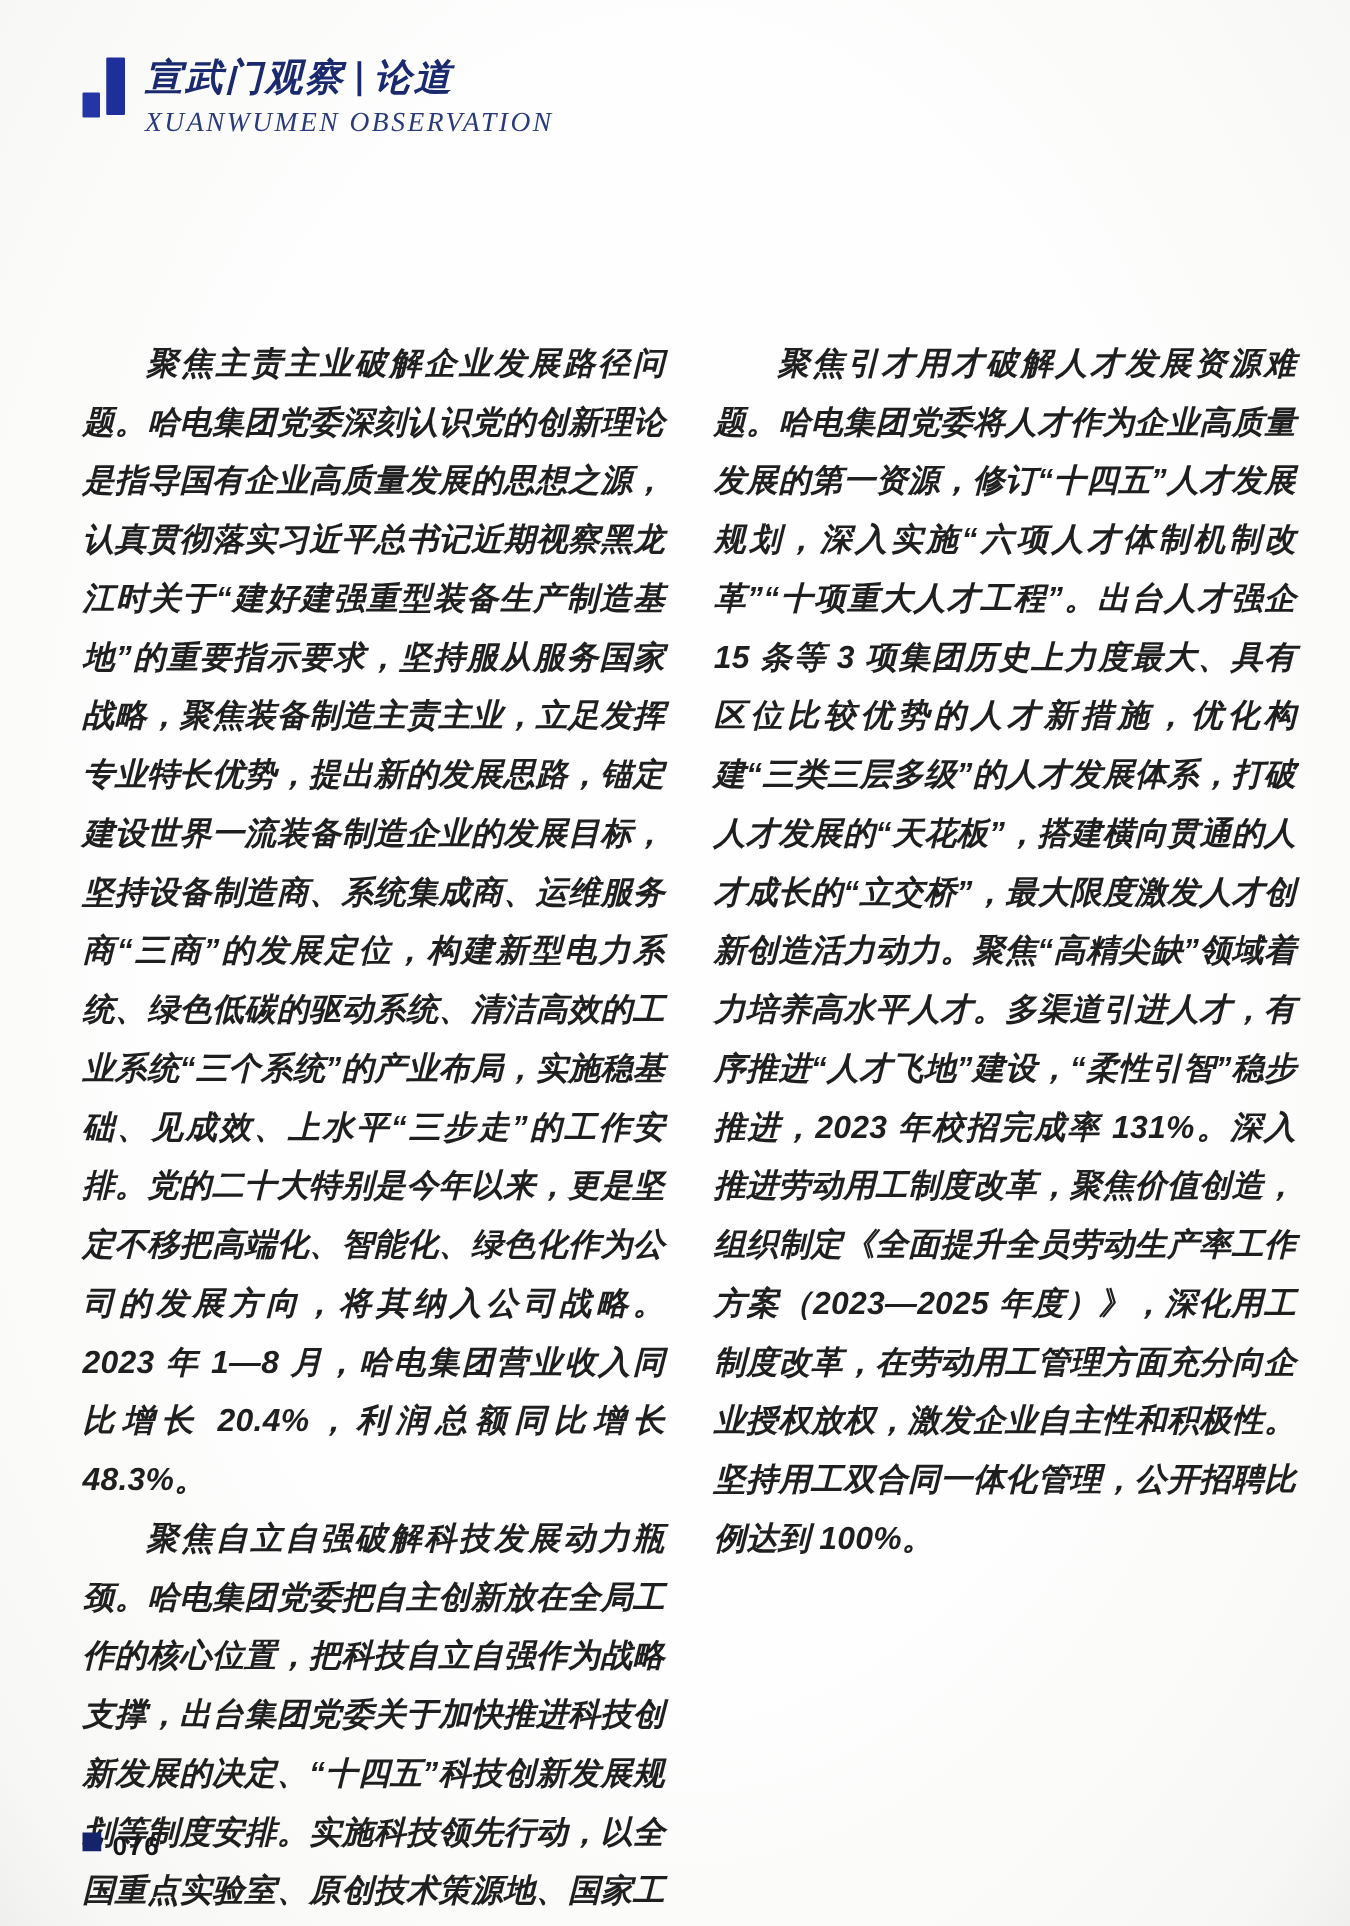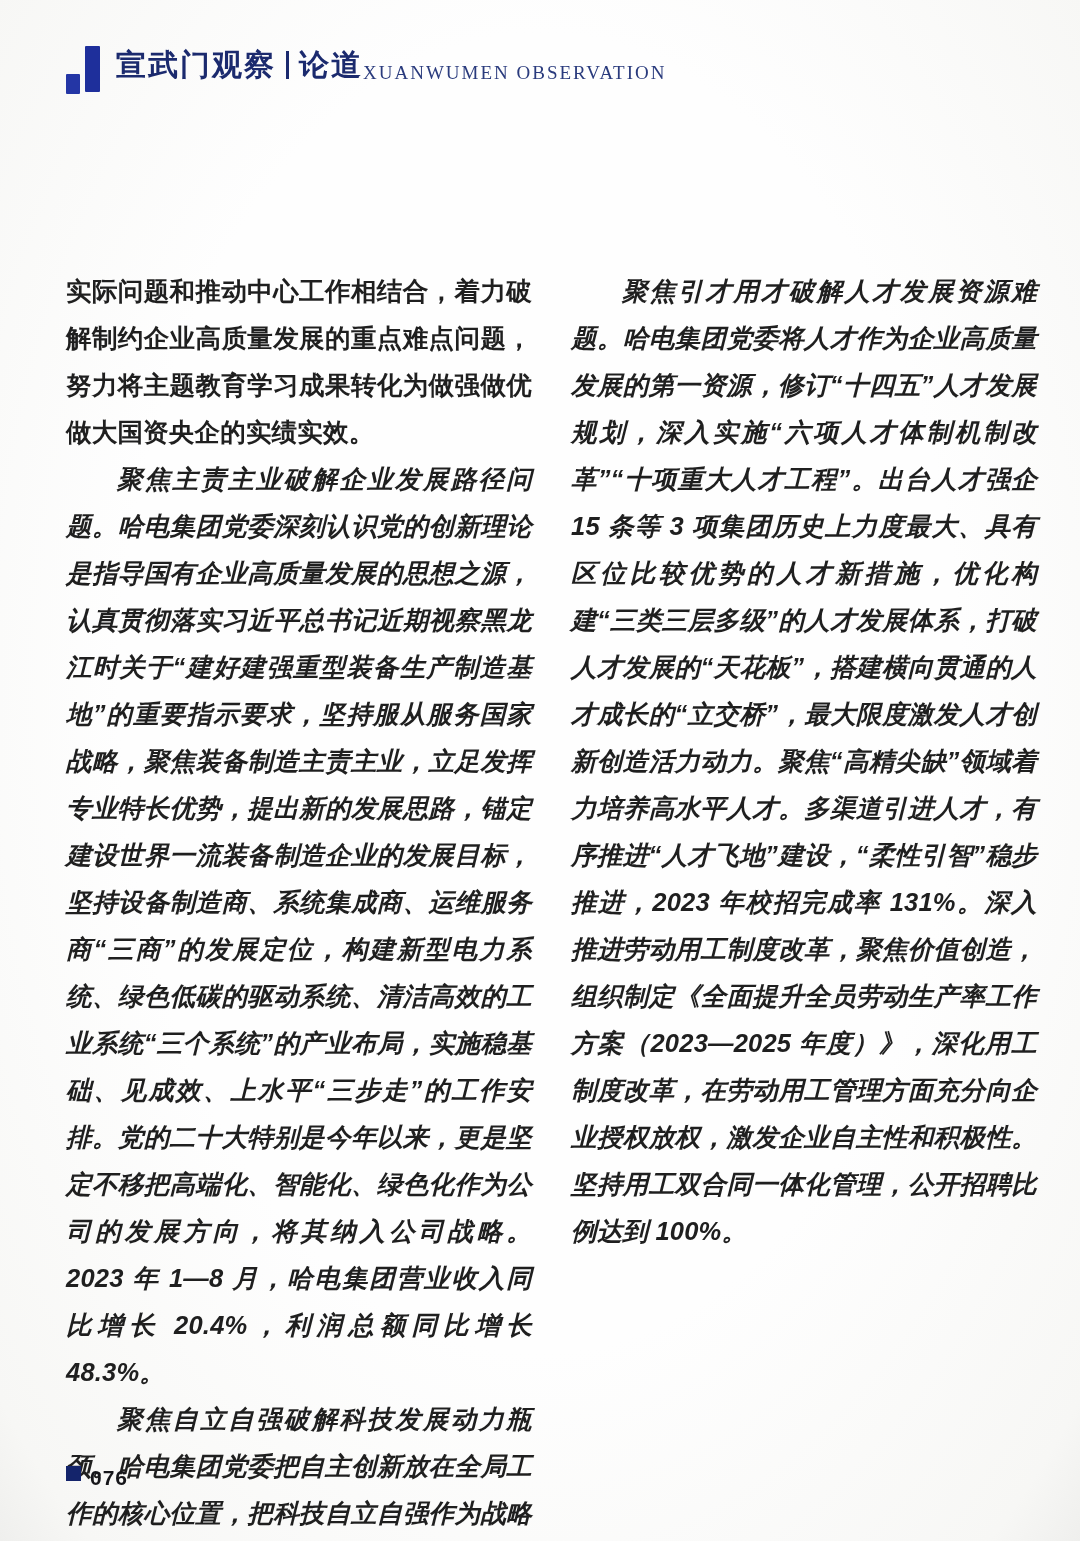--- a/index.html
+++ b/index.html
@@ -19,32 +19,32 @@
   }
   .logo{position:relative;width:34px;height:50px;flex:0 0 auto;}
   .logo .bar-tall{
     position:absolute;right:0;top:0;width:15px;height:46px;
     background:#1e2f9b;border-radius:1px;
   }
   .logo .bar-short{
     position:absolute;left:0;bottom:2px;width:14px;height:20px;
     background:#2436a5;border-radius:1px;
   }
-  .titles{display:flex;flex-direction:row;}
+  .titles{display:flex;flex-direction:column;font-style:italic;}
   .title-cn{
     display:flex;align-items:center;
     font-size:30px;font-weight:bold;color:#1b2a6e;letter-spacing:2px;line-height:1.15;
   }
   .title-divider{
     display:inline-block;width:3px;height:28px;background:#1b2a6e;margin:0 10px;
   }
   .title-en{
-    margin-top:16px;
+    margin-top:4px;
     font-family:"Liberation Serif","DejaVu Serif",serif;
-    font-size:19px;color:#2a3b7d;letter-spacing:2px;font-weight:500;
+    font-size:22px;color:#2a3b7d;letter-spacing:2px;font-weight:500;
   }
   
   .body-columns{
     position:absolute;left:66px;top:268px;
     display:flex;gap:39px;
   }
   .col{width:466px;}
   .para{
     margin:0;
     font-size:25.5px;line-height:47px;font-weight:600;
@@ -78,21 +78,20 @@
         <span>宣武门观察</span>
         <span class="title-divider"></span>
         <span>论道</span>
       </div>
       <div class="title-en">XUANWUMEN OBSERVATION</div>
     </div>
   </div>
 
   <div class="body-columns">
     <div class="col">
-      <p class="para">实际问题和推动中心工作相结合，着力破解制约企业高质量发展的重点难点问题，努力将主题教育学习成果转化为做强做优做大国资央企的实绩实效。</p>
       <p class="para indent">聚焦主责主业破解企业发展路径问题。哈电集团党委深刻认识党的创新理论是指导国有企业高质量发展的思想之源，认真贯彻落实习近平总书记近期视察黑龙江时关于“建好建强重型装备生产制造基地”的重要指示要求，坚持服从服务国家战略，聚焦装备制造主责主业，立足发挥专业特长优势，提出新的发展思路，锚定建设世界一流装备制造企业的发展目标，坚持设备制造商、系统集成商、运维服务商“三商”的发展定位，构建新型电力系统、绿色低碳的驱动系统、清洁高效的工业系统“三个系统”的产业布局，实施稳基础、见成效、上水平“三步走”的工作安排。党的二十大特别是今年以来，更是坚定不移把高端化、智能化、绿色化作为公司的发展方向，将其纳入公司战略。2023 年 1—8 月，哈电集团营业收入同比增长 20.4%，利润总额同比增长 48.3%。</p>
       <p class="para indent">聚焦自立自强破解科技发展动力瓶颈。哈电集团党委把自主创新放在全局工作的核心位置，把科技自立自强作为战略支撑，出台集团党委关于加快推进科技创新发展的决定、“十四五”科技创新发展规划等制度安排。实施科技领先行动，以全国重点实验室、原创技术策源地、国家工程研究中心等国家级创新平台建设为重点，一体推进“一中心四平台”科技创新体系建设，统筹推进国家重大专项攻关，推进 6 项联合体攻关项目、24 项国家级科研项目执行，组建 7 个创新联合体，持续提升研发投入强度。聚焦数字产业化、产业数字化，全面开展 33 个数字化“揭榜挂帅”项目，以数字化为装备制造赋能赋智。以高质量产品和服务确保白鹤滩水电</p>
     </div>
     <div class="col">
       <p class="para indent">聚焦引才用才破解人才发展资源难题。哈电集团党委将人才作为企业高质量发展的第一资源，修订“十四五”人才发展规划，深入实施“六项人才体制机制改革”“十项重大人才工程”。出台人才强企 15 条等 3 项集团历史上力度最大、具有区位比较优势的人才新措施，优化构建“三类三层多级”的人才发展体系，打破人才发展的“天花板”，搭建横向贯通的人才成长的“立交桥”，最大限度激发人才创新创造活力动力。聚焦“高精尖缺”领域着力培养高水平人才。多渠道引进人才，有序推进“人才飞地”建设，“柔性引智”稳步推进，2023 年校招完成率 131%。深入推进劳动用工制度改革，聚焦价值创造，组织制定《全面提升全员劳动生产率工作方案（2023—2025 年度）》，深化用工制度改革，在劳动用工管理方面充分向企业授权放权，激发企业自主性和积极性。坚持用工双合同一体化管理，公开招聘比例达到 100%。</p>
 
     </div>
   </div>
 
   <div class="footer">

